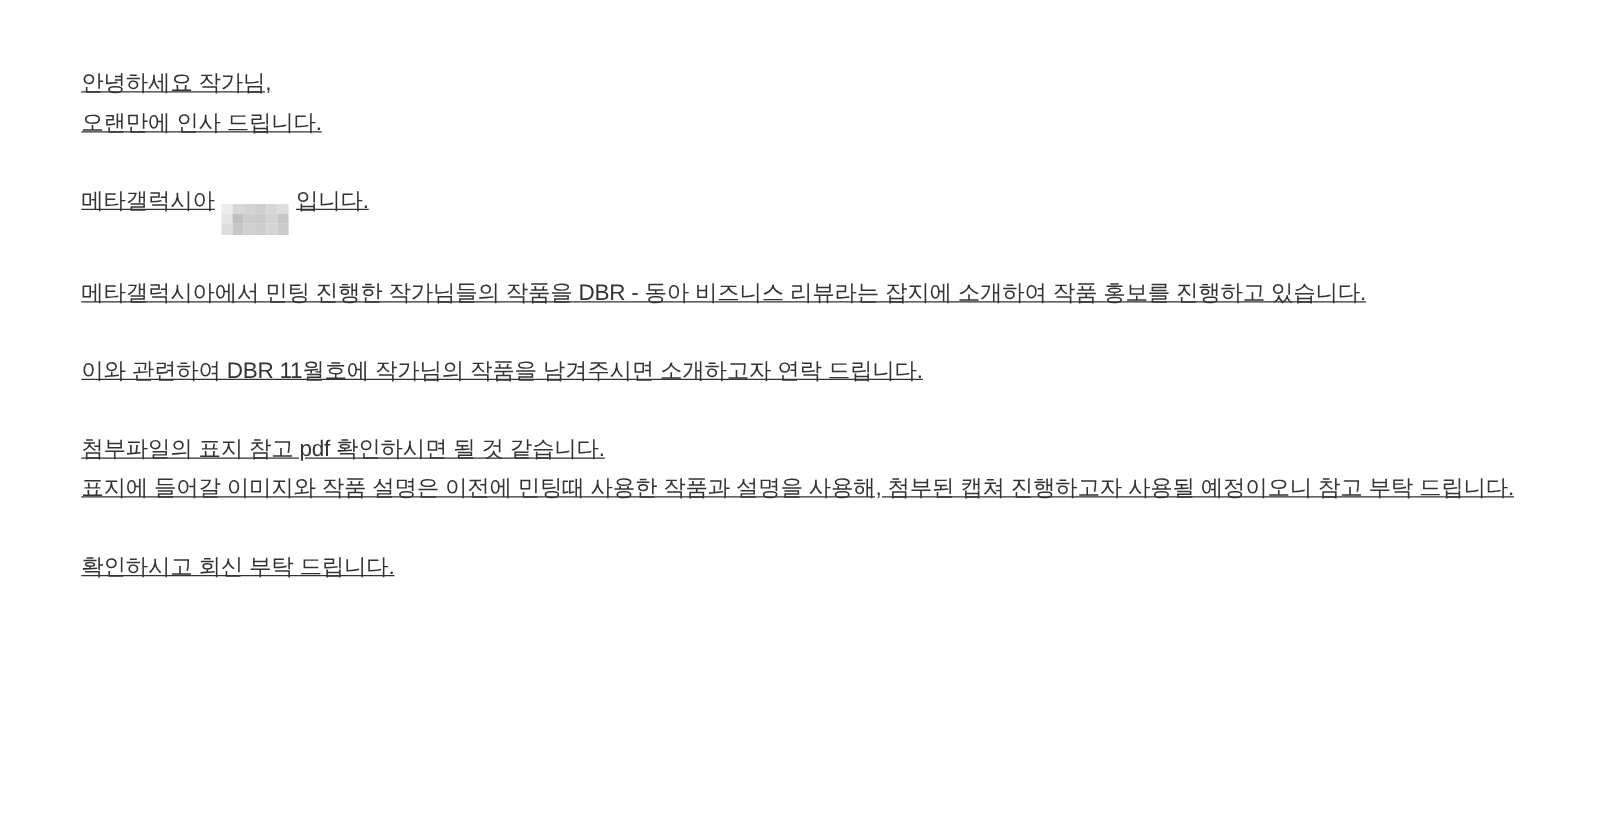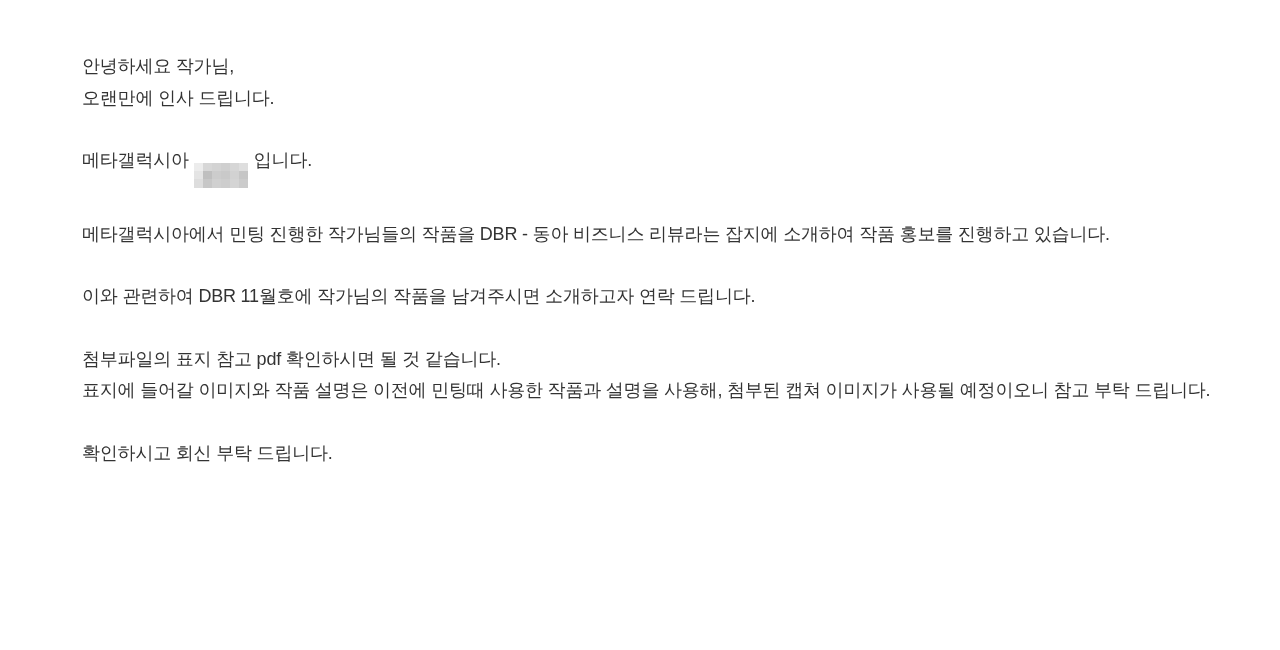--- a/index.html
+++ b/index.html
@@ -9,21 +9,22 @@
   }
   body {
     width: 1280px;
     height: 650px;
     overflow: hidden;
     font-family: "Liberation Sans", "DejaVu Sans", sans-serif;
     font-size: 18px;
     color: #333333;
   }
   .email-body {
-    padding: 51px 30px 0 82px;
+    padding: 51px 30px 0 65px;
+    text-decoration: underline;
   }
   .para {
     margin: 0 0 31px 0;
   }
   .line {
     line-height: 31.5px;
     white-space: nowrap;
     letter-spacing: -0.2px;
   }
   .redacted-block {
@@ -74,21 +75,21 @@
     <div class="line">메타갤럭시아에서 민팅 진행한 작가님들의 작품을 DBR - 동아 비즈니스 리뷰라는 잡지에 소개하여 작품 홍보를 진행하고 있습니다.</div>
   </div>
 
   <div class="para">
     <div class="line">이와 관련하여 DBR 11월호에 작가님의 작품을 남겨주시면 소개하고자 연락 드립니다.</div>
   </div>
 
 
   <div class="para">
     <div class="line">첨부파일의 표지 참고 pdf 확인하시면 될 것 같습니다.</div>
-    <div class="line">표지에 들어갈 이미지와 작품 설명은 이전에 민팅때 사용한 작품과 설명을 사용해, 첨부된 캡쳐 이미지가 사용될 예정이오니 참고 부탁 드립니다.</div>
+    <div class="line">표지에 들어갈 이미지와 작품 설명은 이전에 민팅때 사용한 작품과 설명을 사용해, 첨부된 캡쳐 진행하고자 사용될 예정이오니 참고 부탁 드립니다.</div>
   </div>
 
 
   <div class="para">
     <div class="line">확인하시고 회신 부탁 드립니다.</div>
   </div>
 
 </div>
 
 </body></html>

